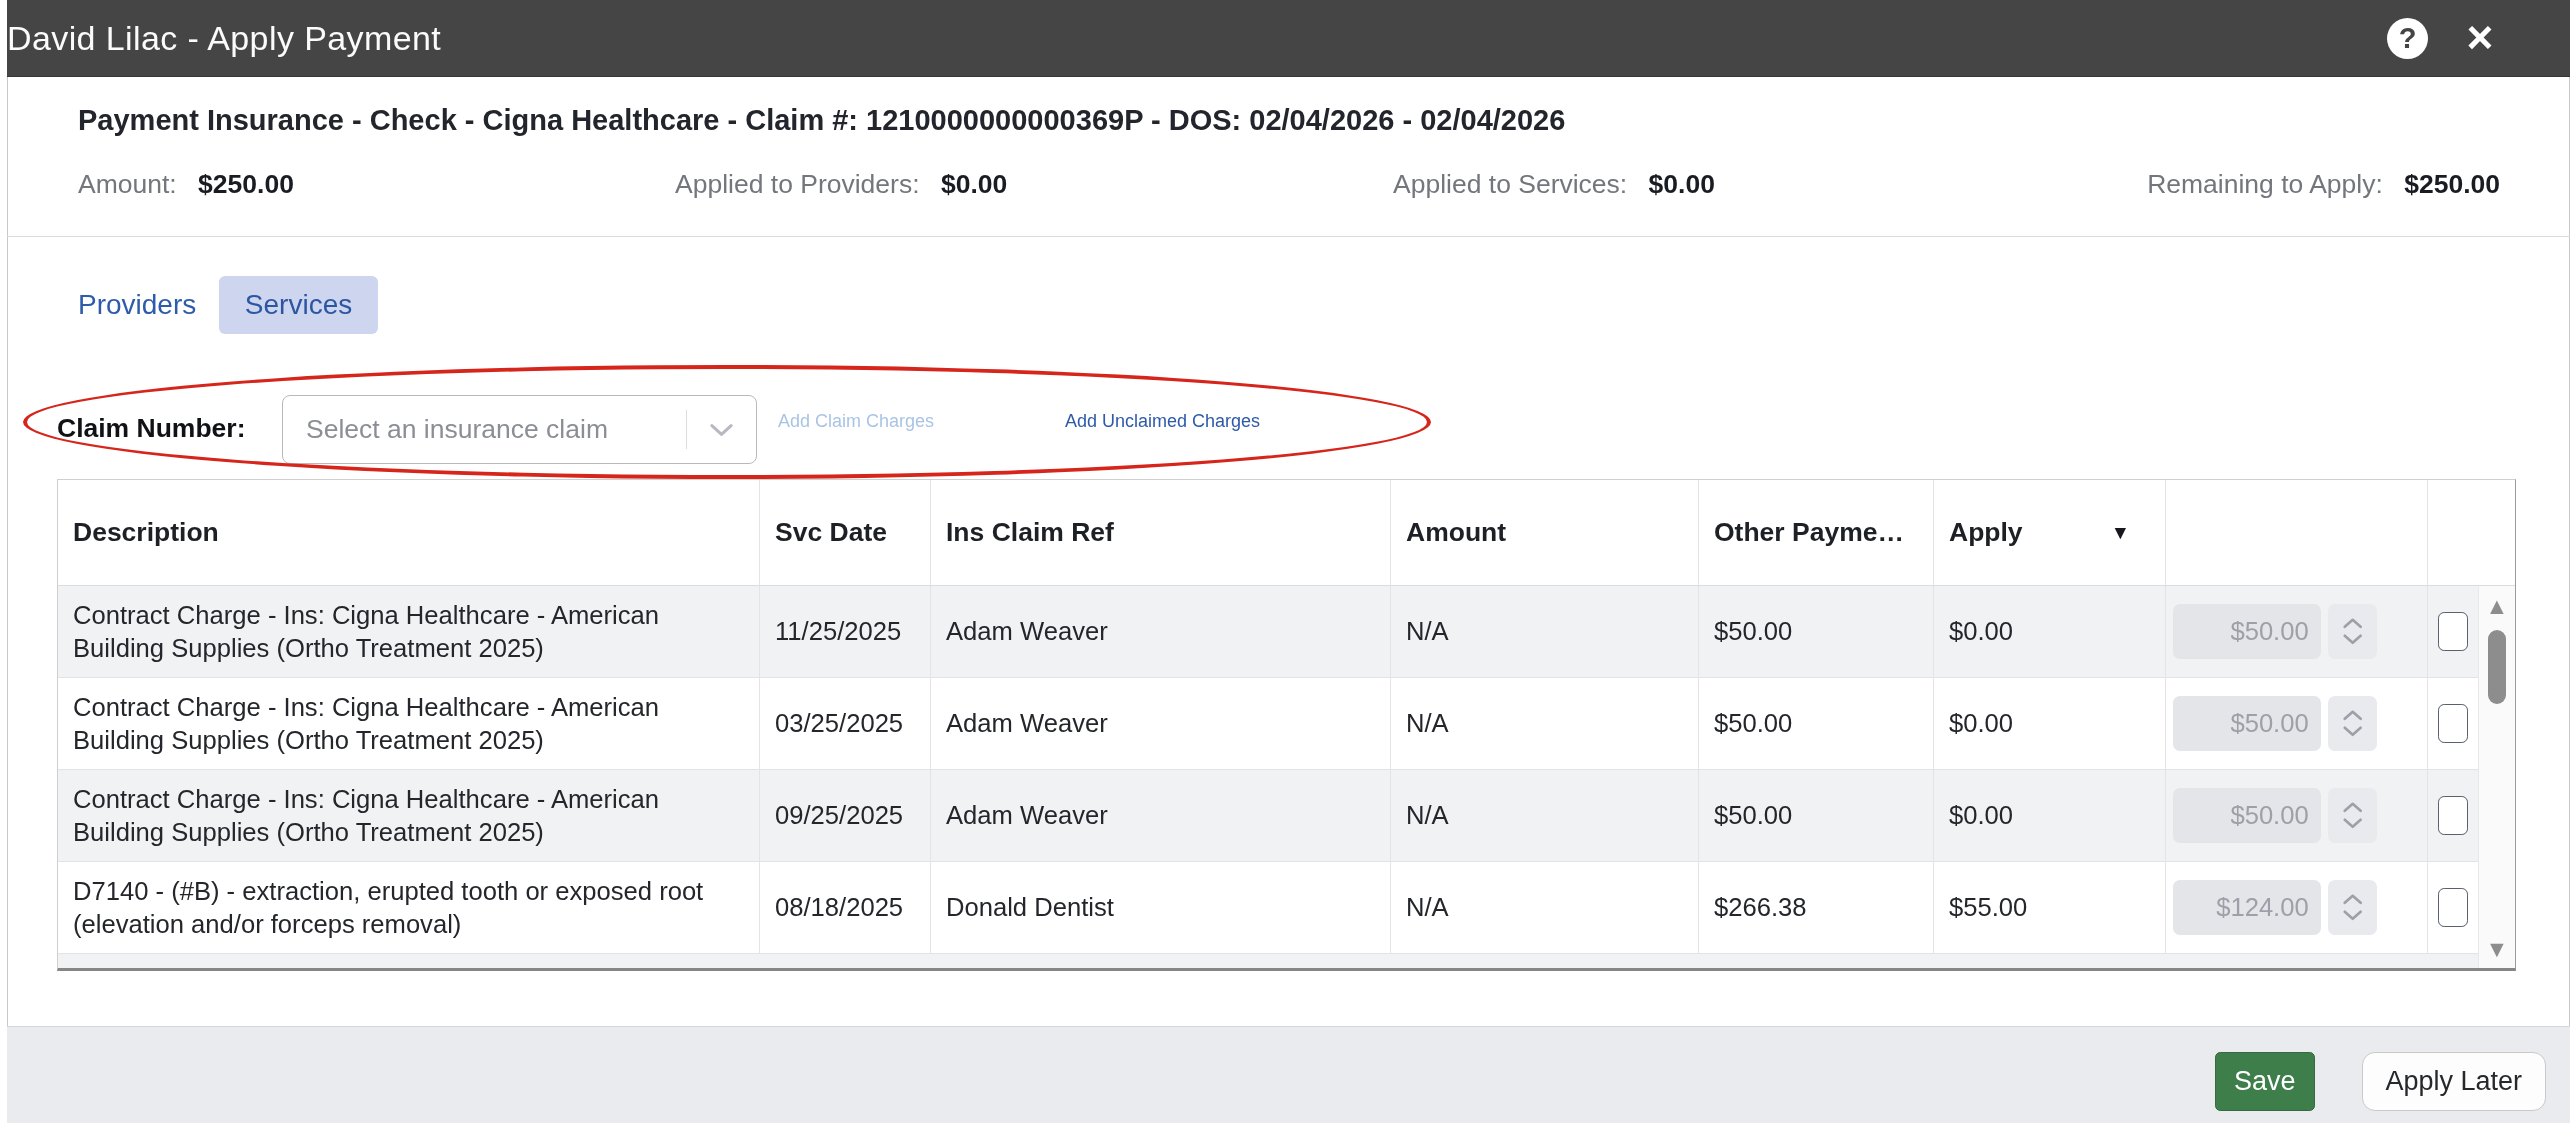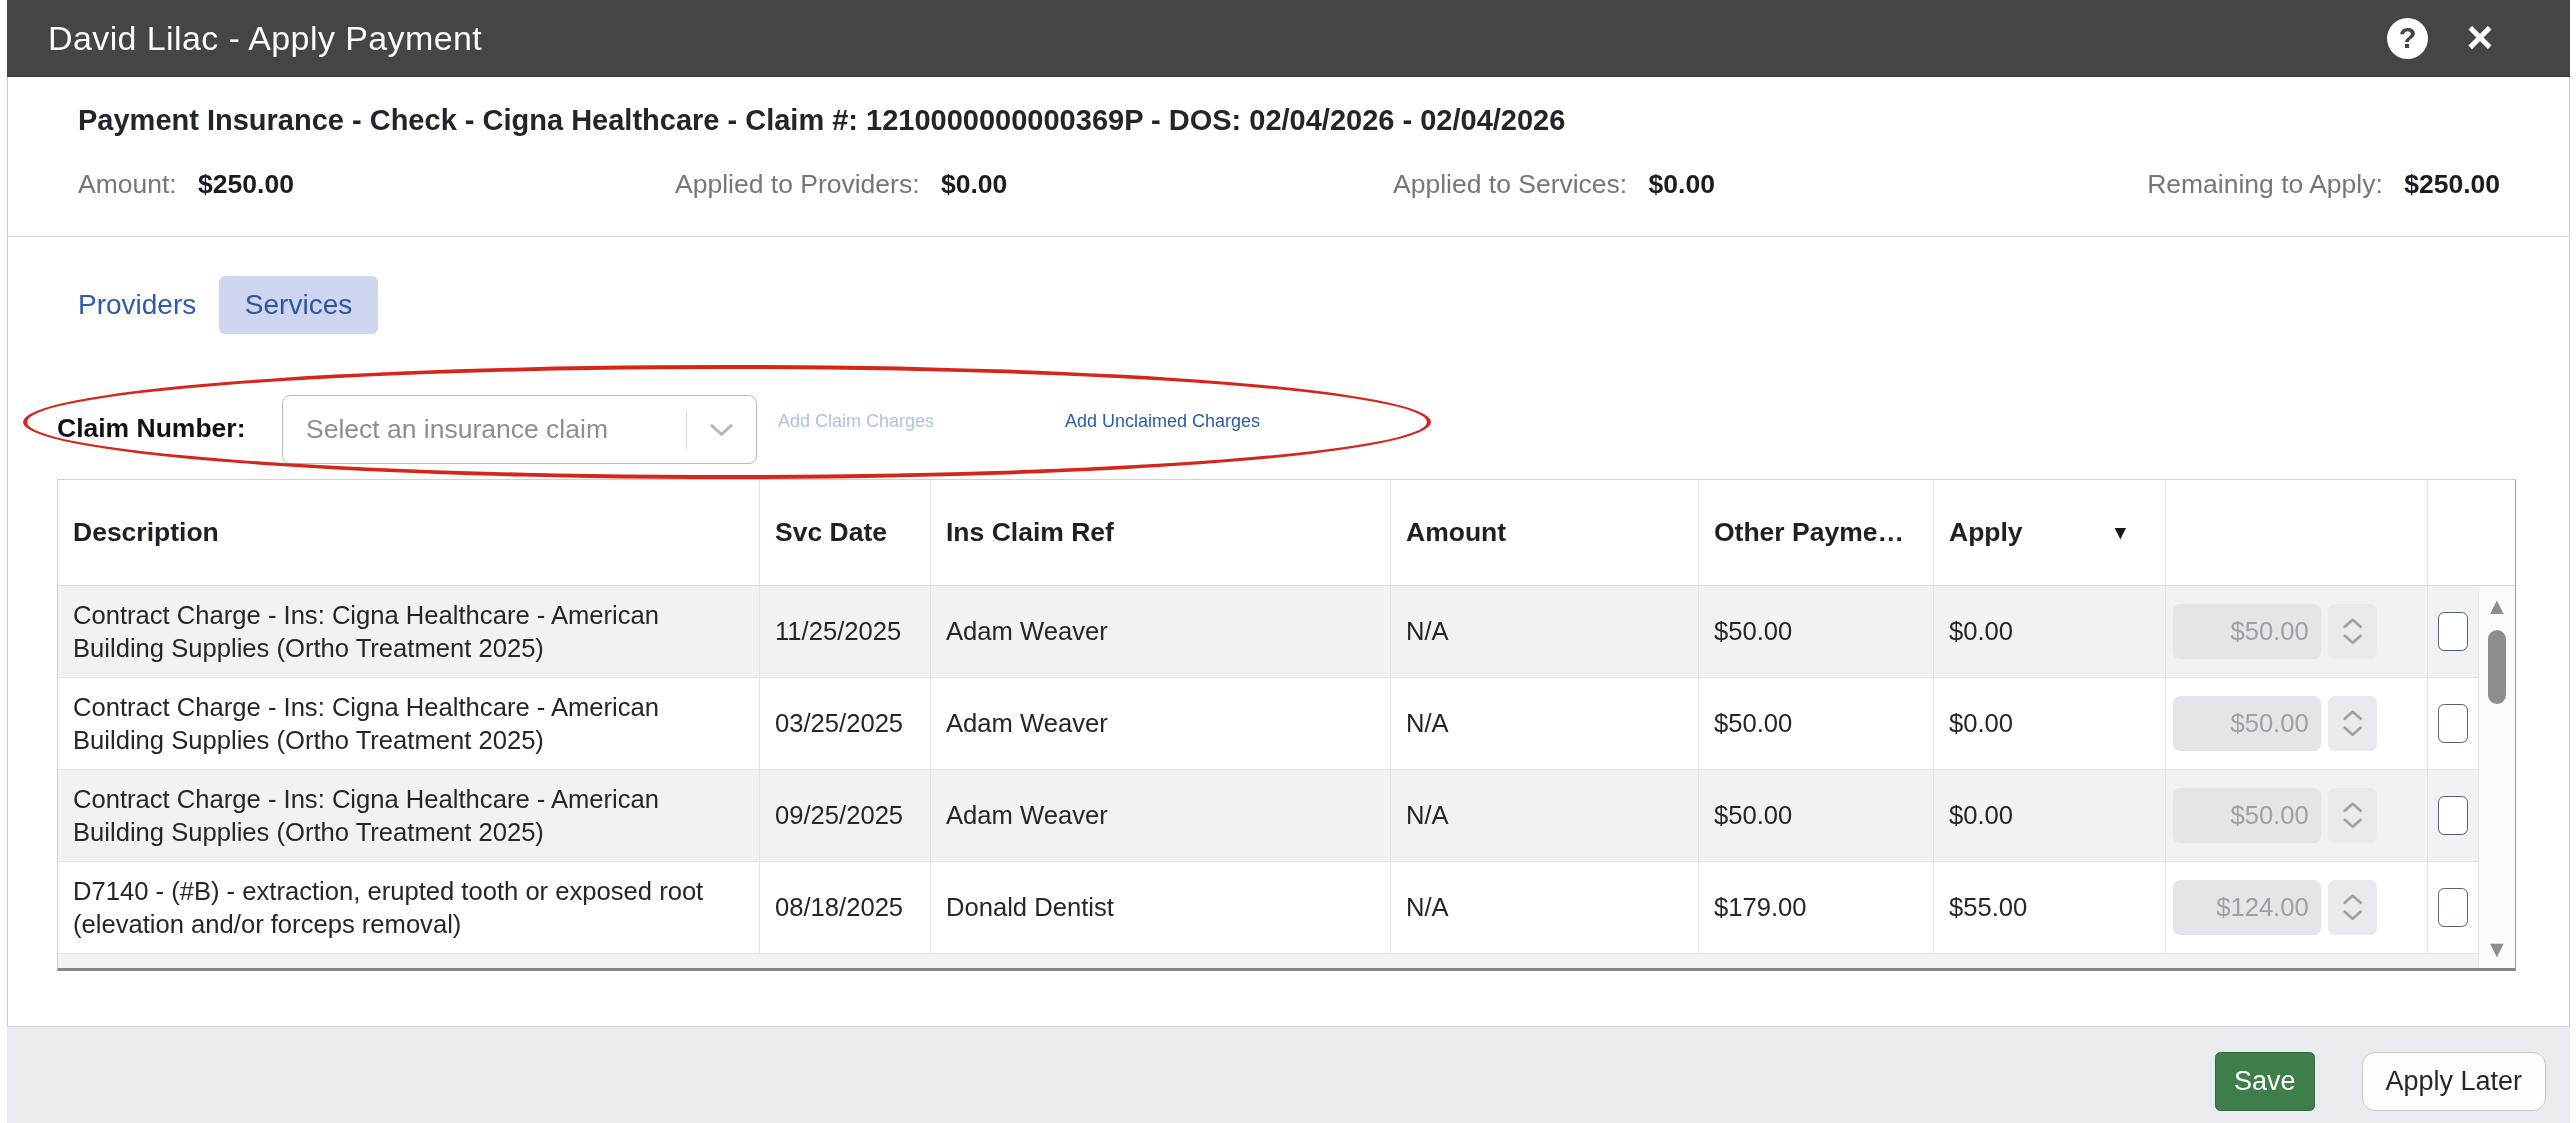--- a/index.html
+++ b/index.html
@@ -6,21 +6,21 @@
   body{width:2576px;height:1124px;position:relative;overflow:hidden;
        font-family:"Liberation Sans","DejaVu Sans",sans-serif;color:#24262b;}
 
   
   .edge-v{position:absolute;top:0;bottom:0;width:0.9px;background:#c8c8c8;}
   .edge-b{position:absolute;left:7px;right:6.2px;bottom:0;height:0.9px;background:#c8c8c8;}
 
   
   .titlebar{position:absolute;left:7px;right:6.2px;top:0;height:76px;background:#454545;
             border-bottom:1.8px solid #353535;display:flex;align-items:center;}
-  .titlebar .title{margin-left:41px;font-size:34px;color:#fbfbfb;letter-spacing:0.4px;}
+  .titlebar .title{font-size:34px;color:#fbfbfb;letter-spacing:0.4px;}
   .help-btn{position:absolute;right:148px;top:17.6px;width:41px;height:41px;border-radius:50%;
             background:#ffffff;color:#454545;font-size:29px;font-weight:700;
             display:flex;align-items:center;justify-content:center;cursor:pointer;}
   .close-btn{position:absolute;right:72px;top:10.6px;width:48px;height:53px;color:#ffffff;
              font-size:46px;font-weight:700;display:flex;align-items:center;justify-content:center;cursor:pointer;}
 
   
   .summary-title{position:absolute;left:78px;top:104px;font-size:29px;font-weight:700;color:#22252b;}
   .field{position:absolute;top:169px;font-size:26.5px;white-space:nowrap;}
   .field .lbl{color:#73767d;}
@@ -222,21 +222,21 @@
       <div class="td check-cell">
         <div class="checkbox"></div>
       </div>
     </div>
 
     <div class="trow">
       <div class="td desc">D7140 - (#B) - extraction, erupted tooth or exposed root (elevation and/or forceps removal)</div>
       <div class="td">08/18/2025</div>
       <div class="td">Donald Dentist</div>
       <div class="td">N/A</div>
-      <div class="td">$179.00</div>
+      <div class="td">$266.38</div>
       <div class="td">$55.00</div>
       <div class="td apply-cell">
         <div class="apply-input">$124.00</div>
         <div class="stepper">
           <svg width="19.4" height="10.6" viewBox="0 0 22 12">
               <polyline points="2,10 11,2 20,10" fill="none" stroke="#9da0a8" stroke-width="3" stroke-linecap="round" stroke-linejoin="round"></polyline>
             </svg>
           <svg width="19.4" height="10.6" viewBox="0 0 22 12">
               <polyline points="2,2 11,10 20,2" fill="none" stroke="#9da0a8" stroke-width="3" stroke-linecap="round" stroke-linejoin="round"></polyline>
             </svg>

